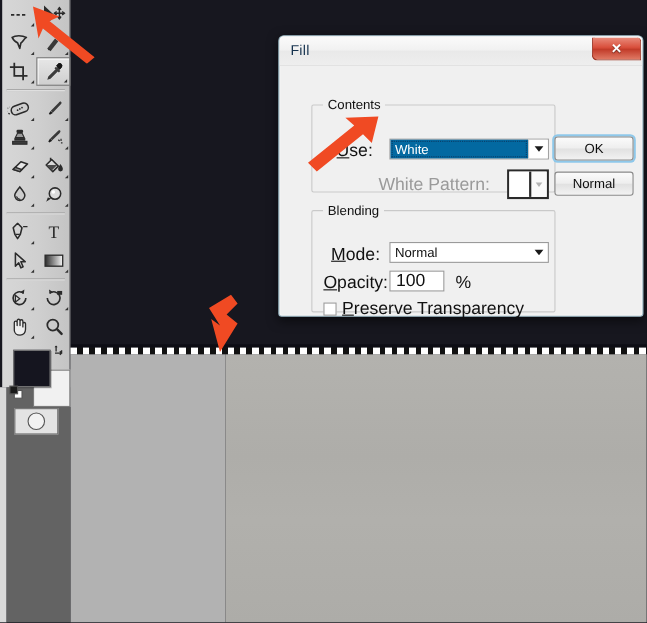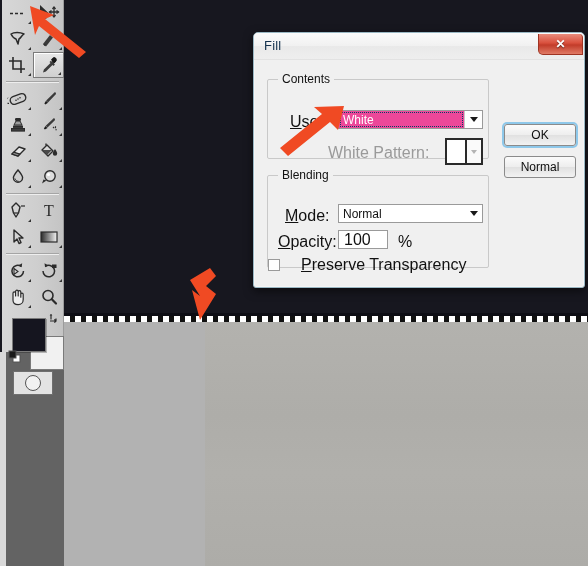--- a/index.html
+++ b/index.html
@@ -90,40 +90,40 @@
     border:1px solid #9e3423;border-top:none;
     border-radius:0 4px 0 5px;
     display:flex;align-items:center;justify-content:center;
     color:#ffffff;font-size:12px;font-weight:bold;
     text-shadow:0 1px 1px rgba(0,0,0,.5);
     cursor:pointer;
   }
   .dlg-body{position:relative;padding:0;}
 
   fieldset.group{
-    position:absolute;margin:0;padding:0;
+    position:absolute;margin:16px;padding:0;
     border:1px solid #c9c9c9;background:transparent;border-radius:2px;
   }
   fieldset.group > legend{
     margin-left:10px;padding:0 4px;font-size:12px;color:#111;
   }
   #grp-contents{left:13px;top:12px;width:220px;height:85px;}
   #grp-blending{left:13px;top:108px;width:220px;height:98px;}
 
   .lbl{position:absolute;font-size:16px;color:#111;}
   .lbl u{text-decoration:underline;}
   .lbl.dim{color:#9a9a9a;}
 
   
   #use-combo{
     position:absolute;left:70px;top:24px;width:145px;height:19px;
     background:#ffffff;border:1px solid #9a9a9a;display:flex;box-sizing:border-box;
   }
   #use-value{
-    flex:1;background:#ec4899;color:#ffffff;
+    flex:1;background:#0369a1;color:#ffffff;
     display:flex;align-items:center;padding-left:4px;font-size:12px;
     outline:1px dotted #0a3d66;outline-offset:-2px;
   }
   #use-arrowbtn{
     width:17px;background:#ffffff;border-left:1px solid #c8c8c8;
     display:flex;align-items:center;justify-content:center;
   }
   .caret{width:0;height:0;border-left:4px solid transparent;border-right:4px solid transparent;border-top:5px solid #1a1a1a;}
   .caret.dim{border-top-color:#b4b4b4;border-left-width:3px;border-right-width:3px;border-top-width:4px;}
 
@@ -144,21 +144,21 @@
   #mode-arrowbtn{width:17px;display:flex;align-items:center;justify-content:center;}
 
   
   #opacity-input{
     position:absolute;left:70px;top:48px;width:50px;height:19px;
     background:#ffffff;border:1px solid #9a9a9a;box-sizing:border-box;
     display:flex;align-items:center;padding-left:5px;font-size:16px;color:#101010;
   }
 
   
-  #preserve-row{position:absolute;left:0;top:74px;display:flex;align-items:center;gap:21px;}
+  #preserve-row{position:absolute;left:10px;top:74px;display:flex;align-items:center;gap:5px;}
   .cbox{width:12px;height:12px;background:#ffffff;border:1px solid #9a9a9a;box-sizing:border-box;}
 
   
   .dlg-btn{
     position:absolute;width:72px;height:22px;
     display:flex;align-items:center;justify-content:center;
     font-size:12px;color:#0e0e0e;
     background:linear-gradient(180deg,#fbfbfb 0%,#eeeeee 48%,#e1e1e1 52%,#f2f2f2 100%);
     border:1px solid #8b8b8b;border-radius:3px;cursor:pointer;box-sizing:border-box;margin-top:16px;
   }

